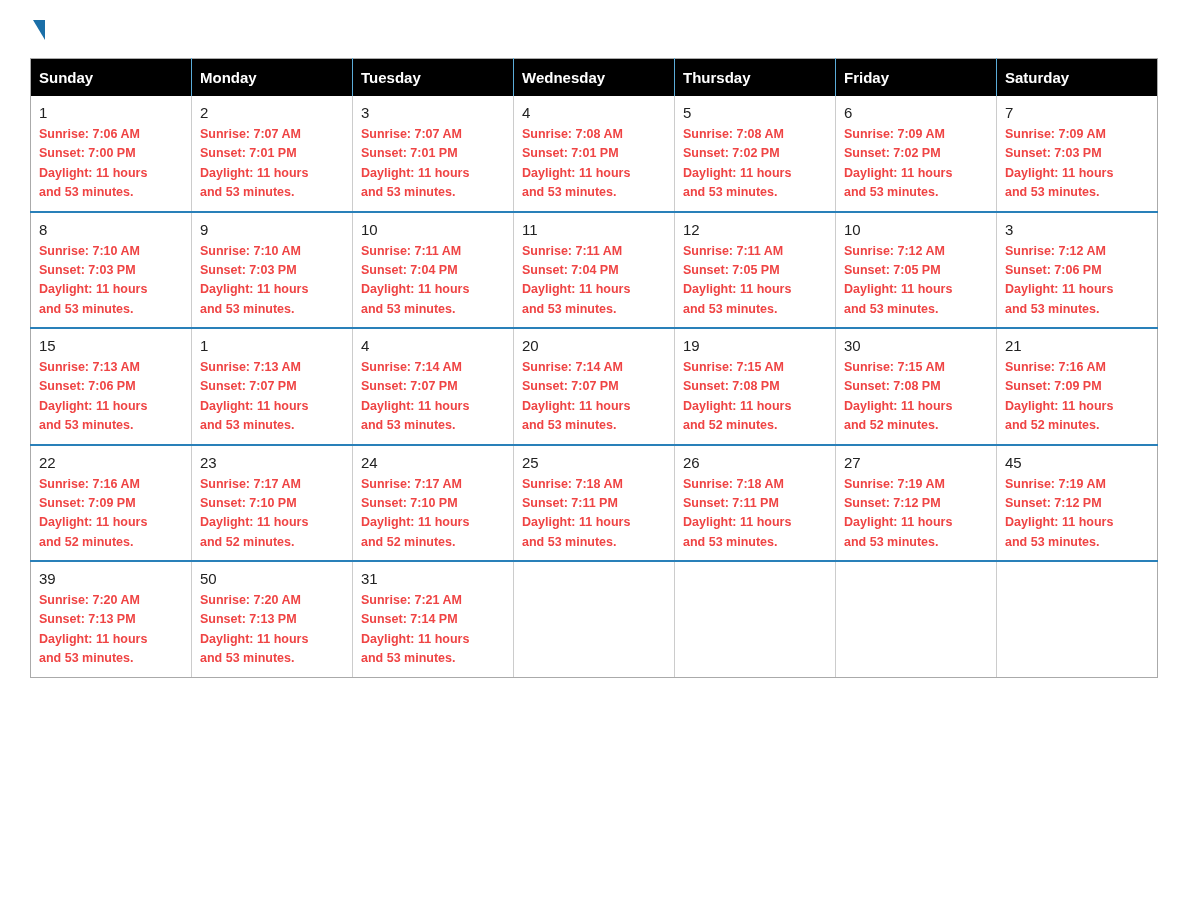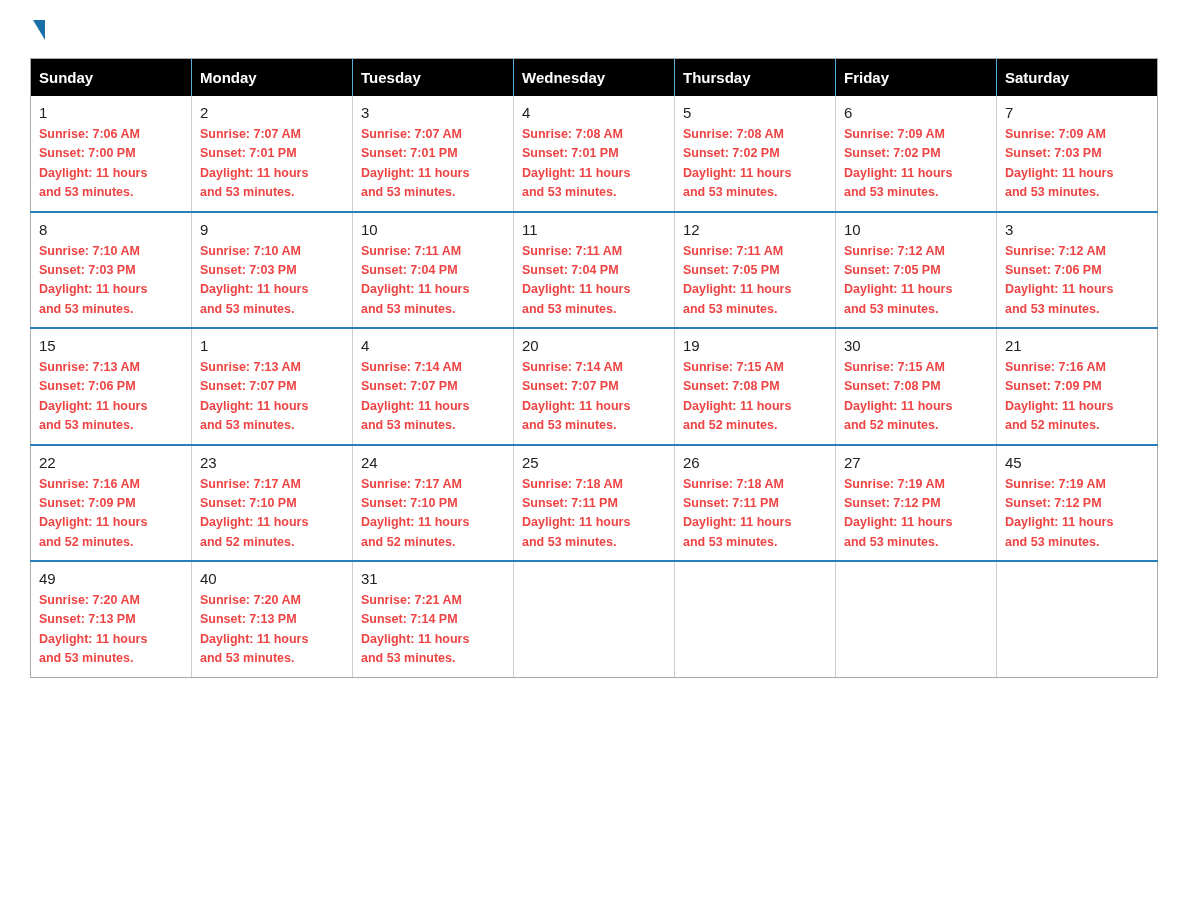--- a/index.html
+++ b/index.html
@@ -245,25 +245,25 @@
           <span class="day-number">27</span>
           <div class="day-info">Sunrise: 7:19 AM<br>Sunset: 7:12 PM<br>Daylight: 11 hours<br>and 53 minutes.</div>
         </td>
         <td>
           <span class="day-number">45</span>
           <div class="day-info">Sunrise: 7:19 AM<br>Sunset: 7:12 PM<br>Daylight: 11 hours<br>and 53 minutes.</div>
         </td>
       </tr>
       <tr>
         <td>
-          <span class="day-number">49</span>
+          <span class="day-number">39</span>
           <div class="day-info">Sunrise: 7:20 AM<br>Sunset: 7:13 PM<br>Daylight: 11 hours<br>and 53 minutes.</div>
         </td>
         <td>
-          <span class="day-number">40</span>
+          <span class="day-number">50</span>
           <div class="day-info">Sunrise: 7:20 AM<br>Sunset: 7:13 PM<br>Daylight: 11 hours<br>and 53 minutes.</div>
         </td>
         <td>
           <span class="day-number">31</span>
           <div class="day-info">Sunrise: 7:21 AM<br>Sunset: 7:14 PM<br>Daylight: 11 hours<br>and 53 minutes.</div>
         </td>
         <td class="empty-cell"></td>
         <td class="empty-cell"></td>
         <td class="empty-cell"></td>
         <td class="empty-cell"></td>

